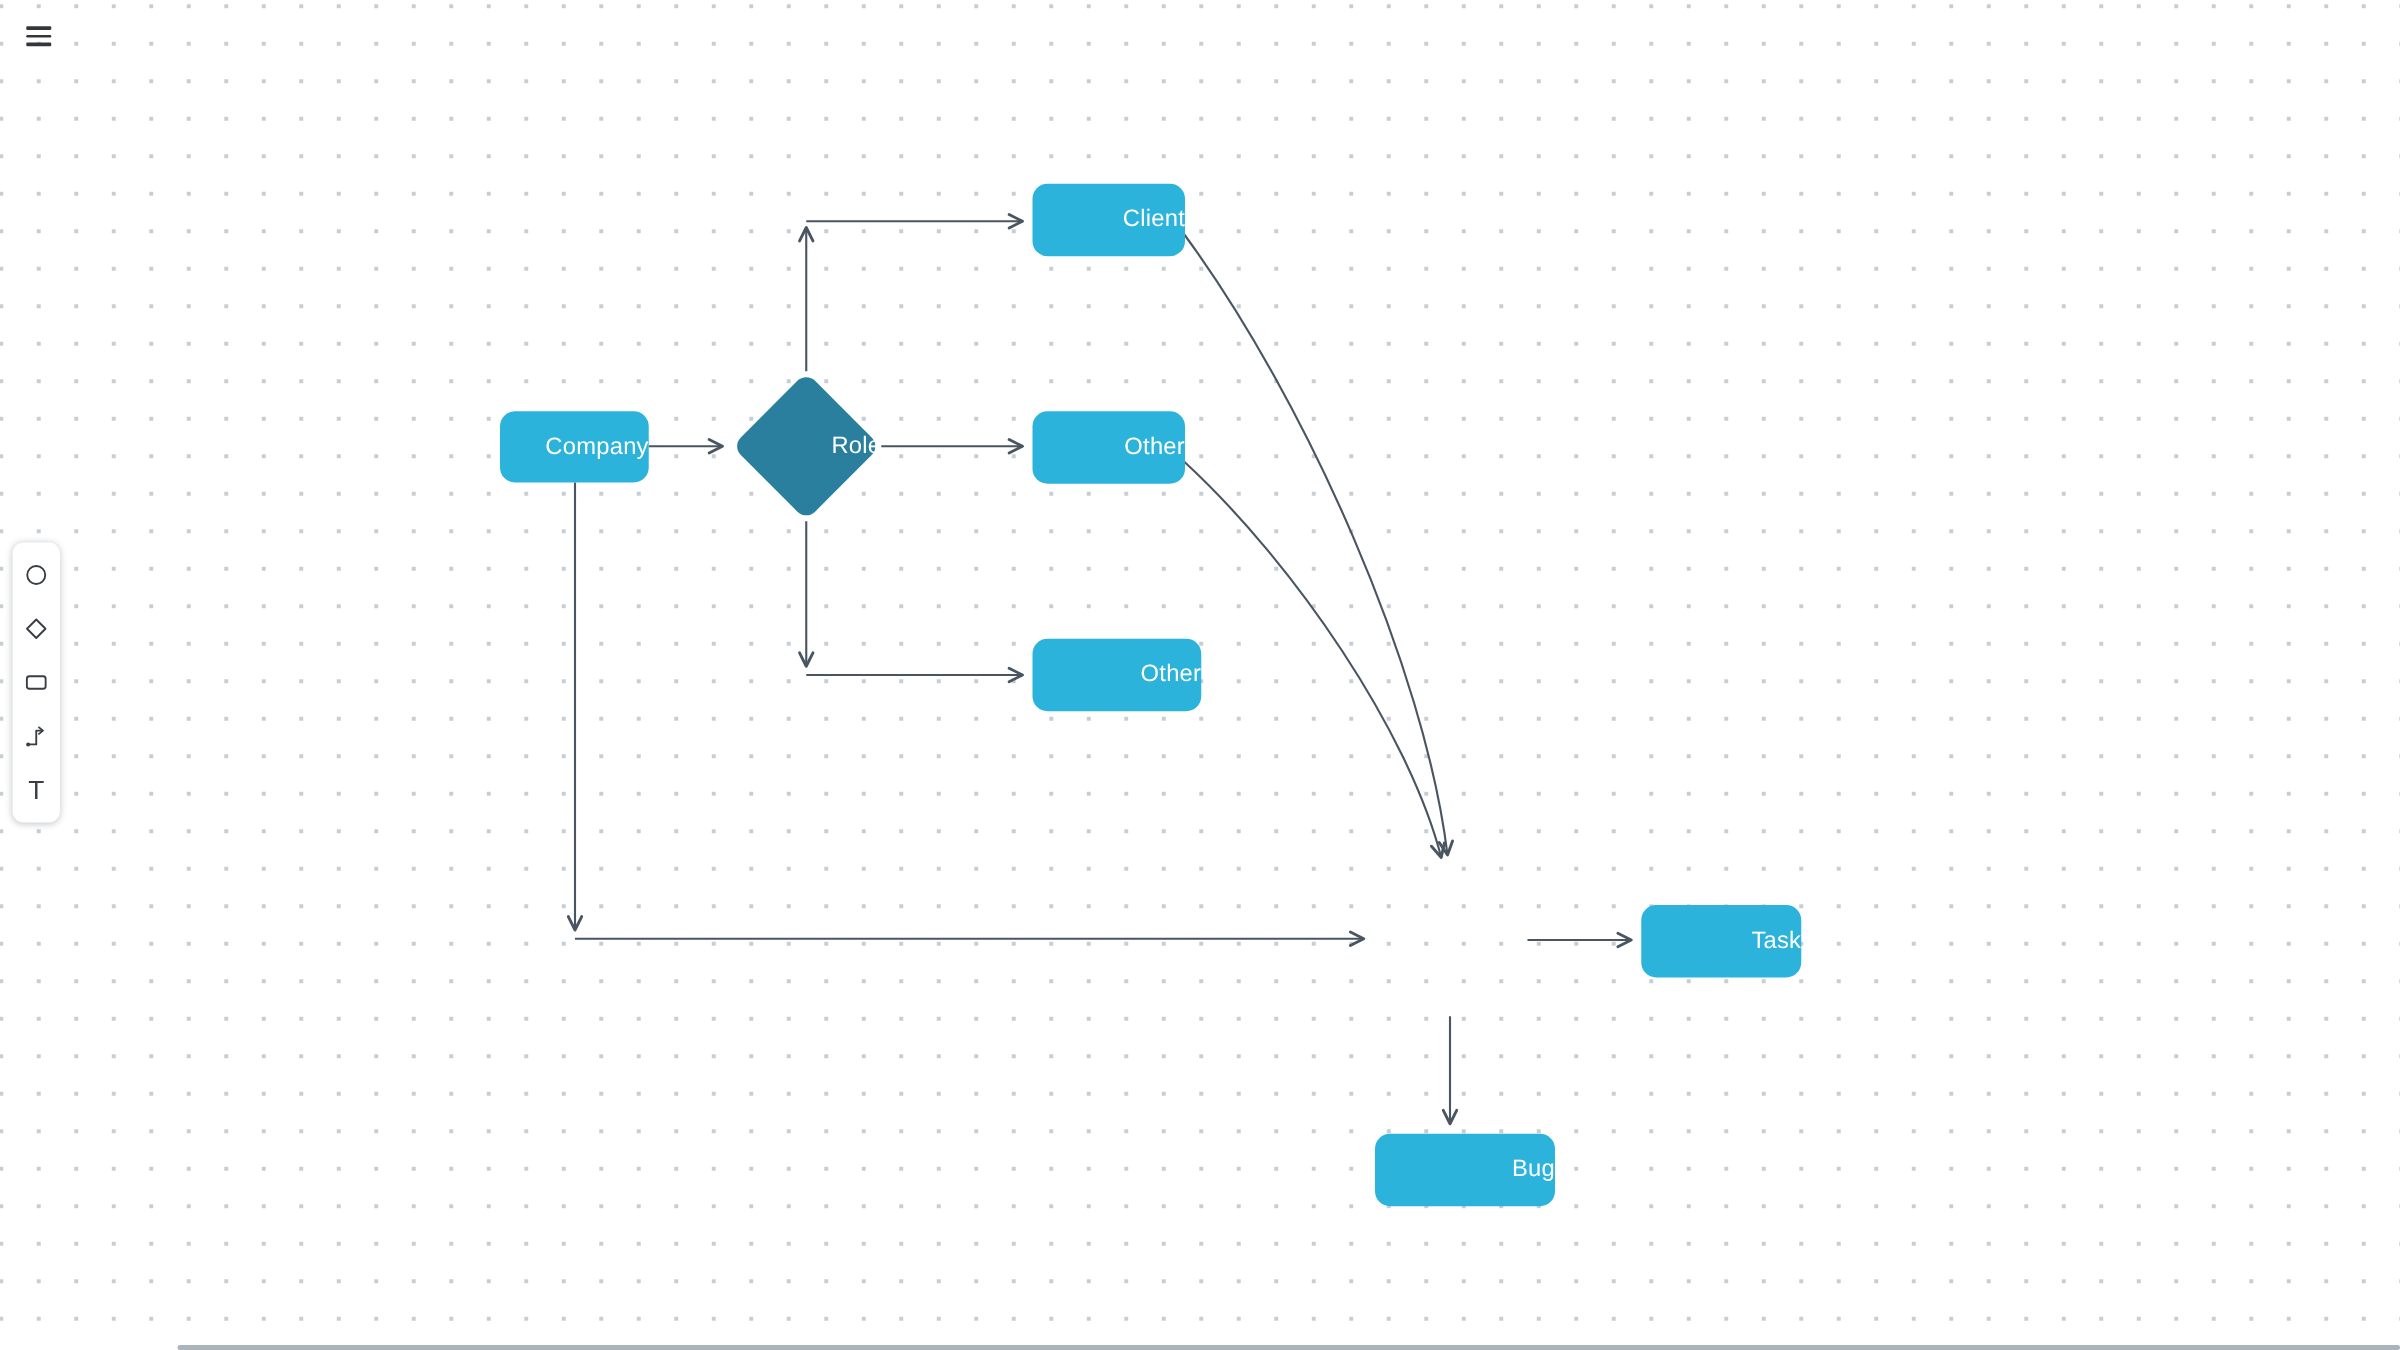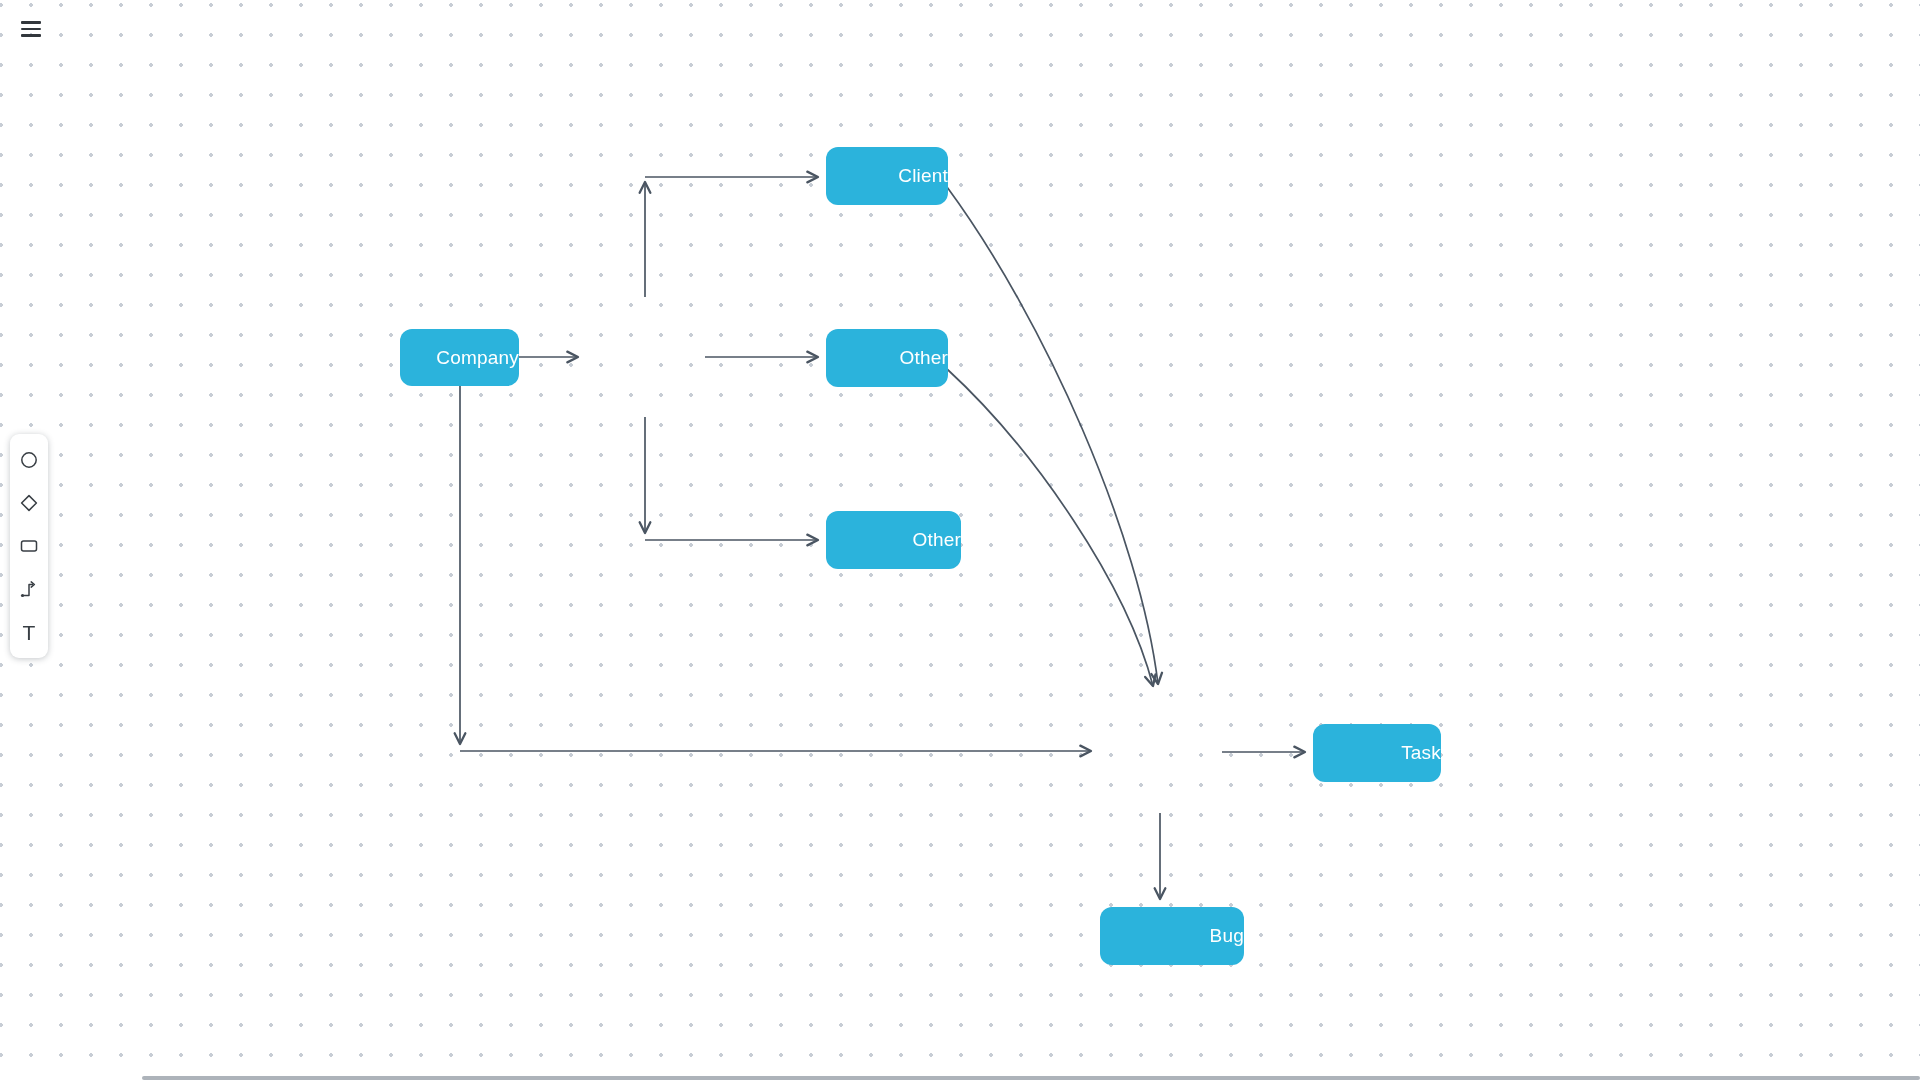--- a/index.html
+++ b/index.html
@@ -71,20 +71,24 @@
     <path class="edge" d="M947 187 C1045 320 1140 535 1158 684" marker-end="url(#arrow)"></path>
     <path class="edge" d="M947 369 C1035 450 1127 585 1153 686" marker-end="url(#arrow)"></path>
     <path class="edge" d="M1222 752 L1305 752" marker-end="url(#arrow)"></path>
     <path class="edge" d="M1160 813 L1160 899" marker-end="url(#arrow)"></path>
   </svg>
 
   <div class="node rect" id="node-company">
     <span class="node-label">Company</span>
   </div>
 
+  <div class="node" id="node-role">
+    <div class="diamond-shape"></div>
+    <span class="node-label">Role</span>
+  </div>
 
   <div class="node rect" id="node-client">
     <span class="node-label">Client</span>
   </div>
 
   <div class="node rect" id="node-staff">
     <span class="node-label">Other</span>
   </div>
 
   <div class="node rect" id="node-other">

